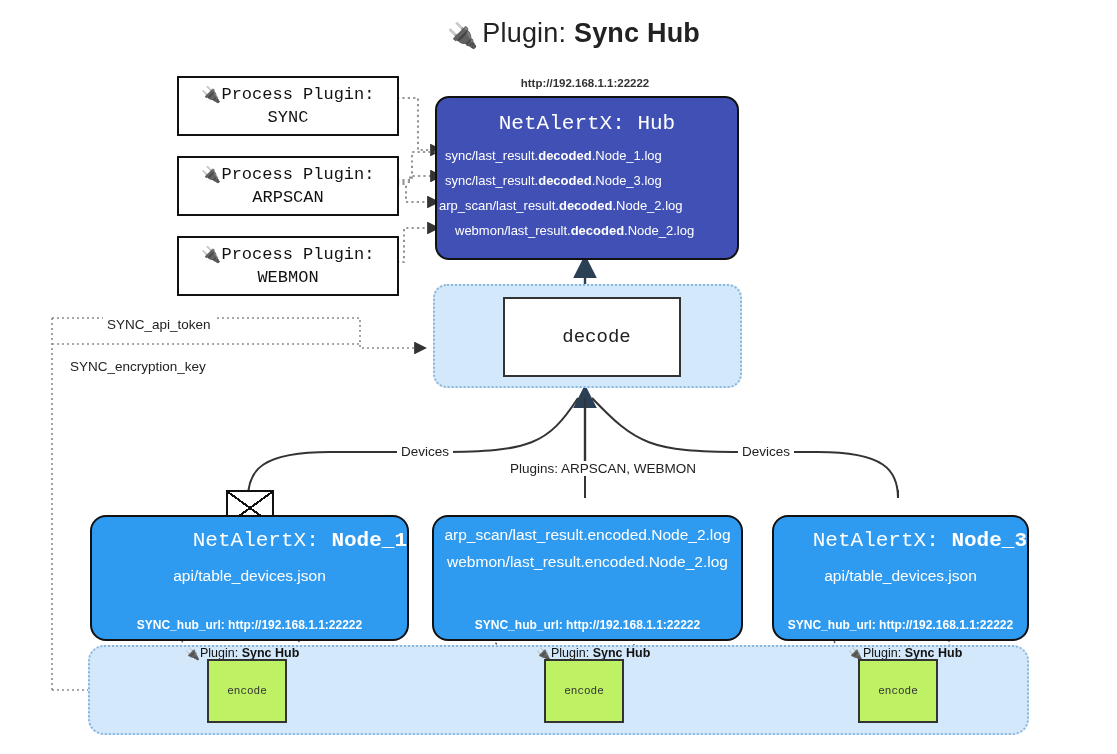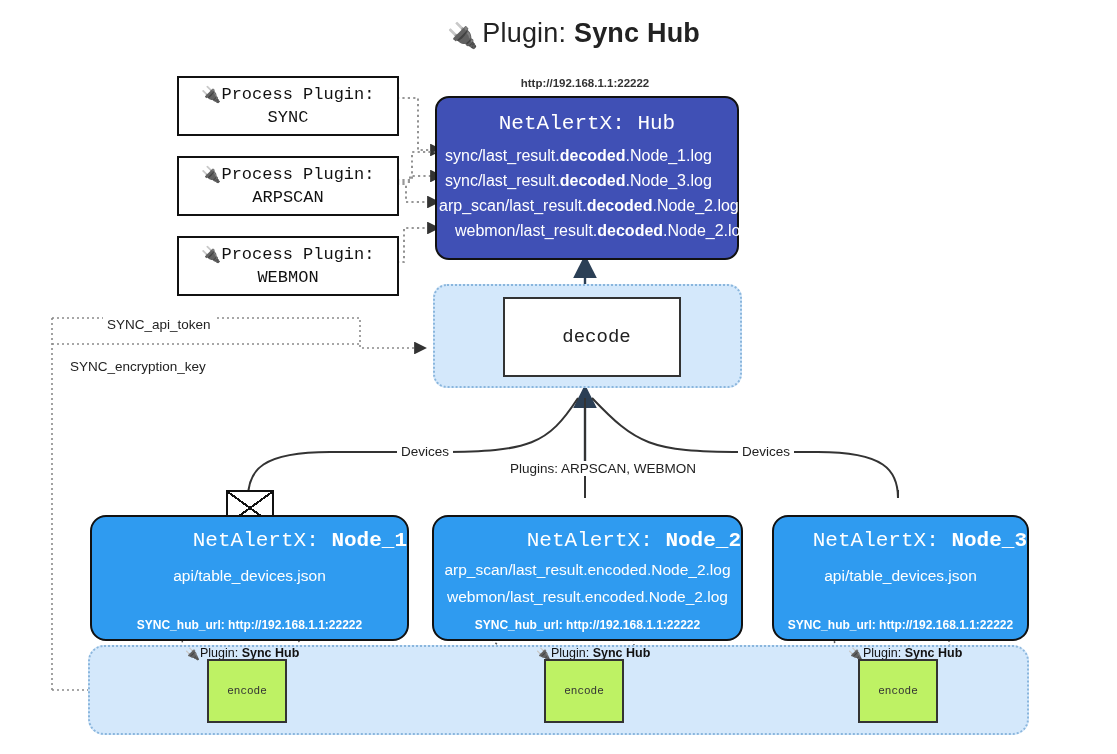--- a/index.html
+++ b/index.html
@@ -25,21 +25,21 @@
 
   
   #hubUrl{left:445px;top:77px;width:280px;text-align:center;font-size:11.5px;
           font-weight:bold;color:#333;}
   #hub{left:435px;top:96px;width:300px;height:160px;background:#4050b5;
        border:2.5px solid #111;border-radius:14px;}
   #hub .htitle{margin-top:14px;text-align:center;
        font-family:"Liberation Mono","DejaVu Sans Mono",monospace;
        font-size:21px;color:#fff;}
   #hub .htitle b{font-weight:normal;}
-  #hub .line{color:#ffffff;font-size:16px;line-height:25px;white-space:nowrap;
+  #hub .line{color:#ffffff;font-size:13px;line-height:25px;white-space:nowrap;
        padding-left:8px;}
   #hub .line b{font-weight:bold;}
   #hub .lines{margin-top:8px;}
 
   
   #decodeWrap{left:433px;top:284px;width:305px;height:100px;background:#d4e8fb;
        border:2px dotted #8ab6dd;border-radius:14px;}
   #decodeBox{left:503px;top:297px;width:165px;height:76px;background:#fff;
        border:2px solid #333;display:flex;align-items:center;justify-content:center;
        font-family:"Liberation Mono","DejaVu Sans Mono",monospace;font-size:19px;color:#222;padding-left:9px;}
@@ -188,24 +188,20 @@
       <span>NetAlertX:</span>
       <b>Node_1</b>
     </div>
     <div class="nlines">
       <div class="nline">api/table_devices.json</div>
     </div>
     <div class="nfoot">SYNC_hub_url: http://192.168.1.1:22222</div>
   </div>
 
   <div class="abs node" style="left:432px;top:515px;width:307px;height:122px;">
-    <div class="ntitle">
-      <span>NetAlertX:</span>
-      <b>Node_2</b>
-    </div>
     <div class="nlines" style="margin-top:4px">
       <div class="nline">arp_scan/last_result.encoded.Node_2.log</div>
       <div class="nline">webmon/last_result.encoded.Node_2.log</div>
     </div>
     <div class="nfoot">SYNC_hub_url: http://192.168.1.1:22222</div>
   </div>
 
   <div class="abs node" style="left:772px;top:515px;width:253px;height:122px;">
     <div class="ntitle">
       <span>NetAlertX:</span>

